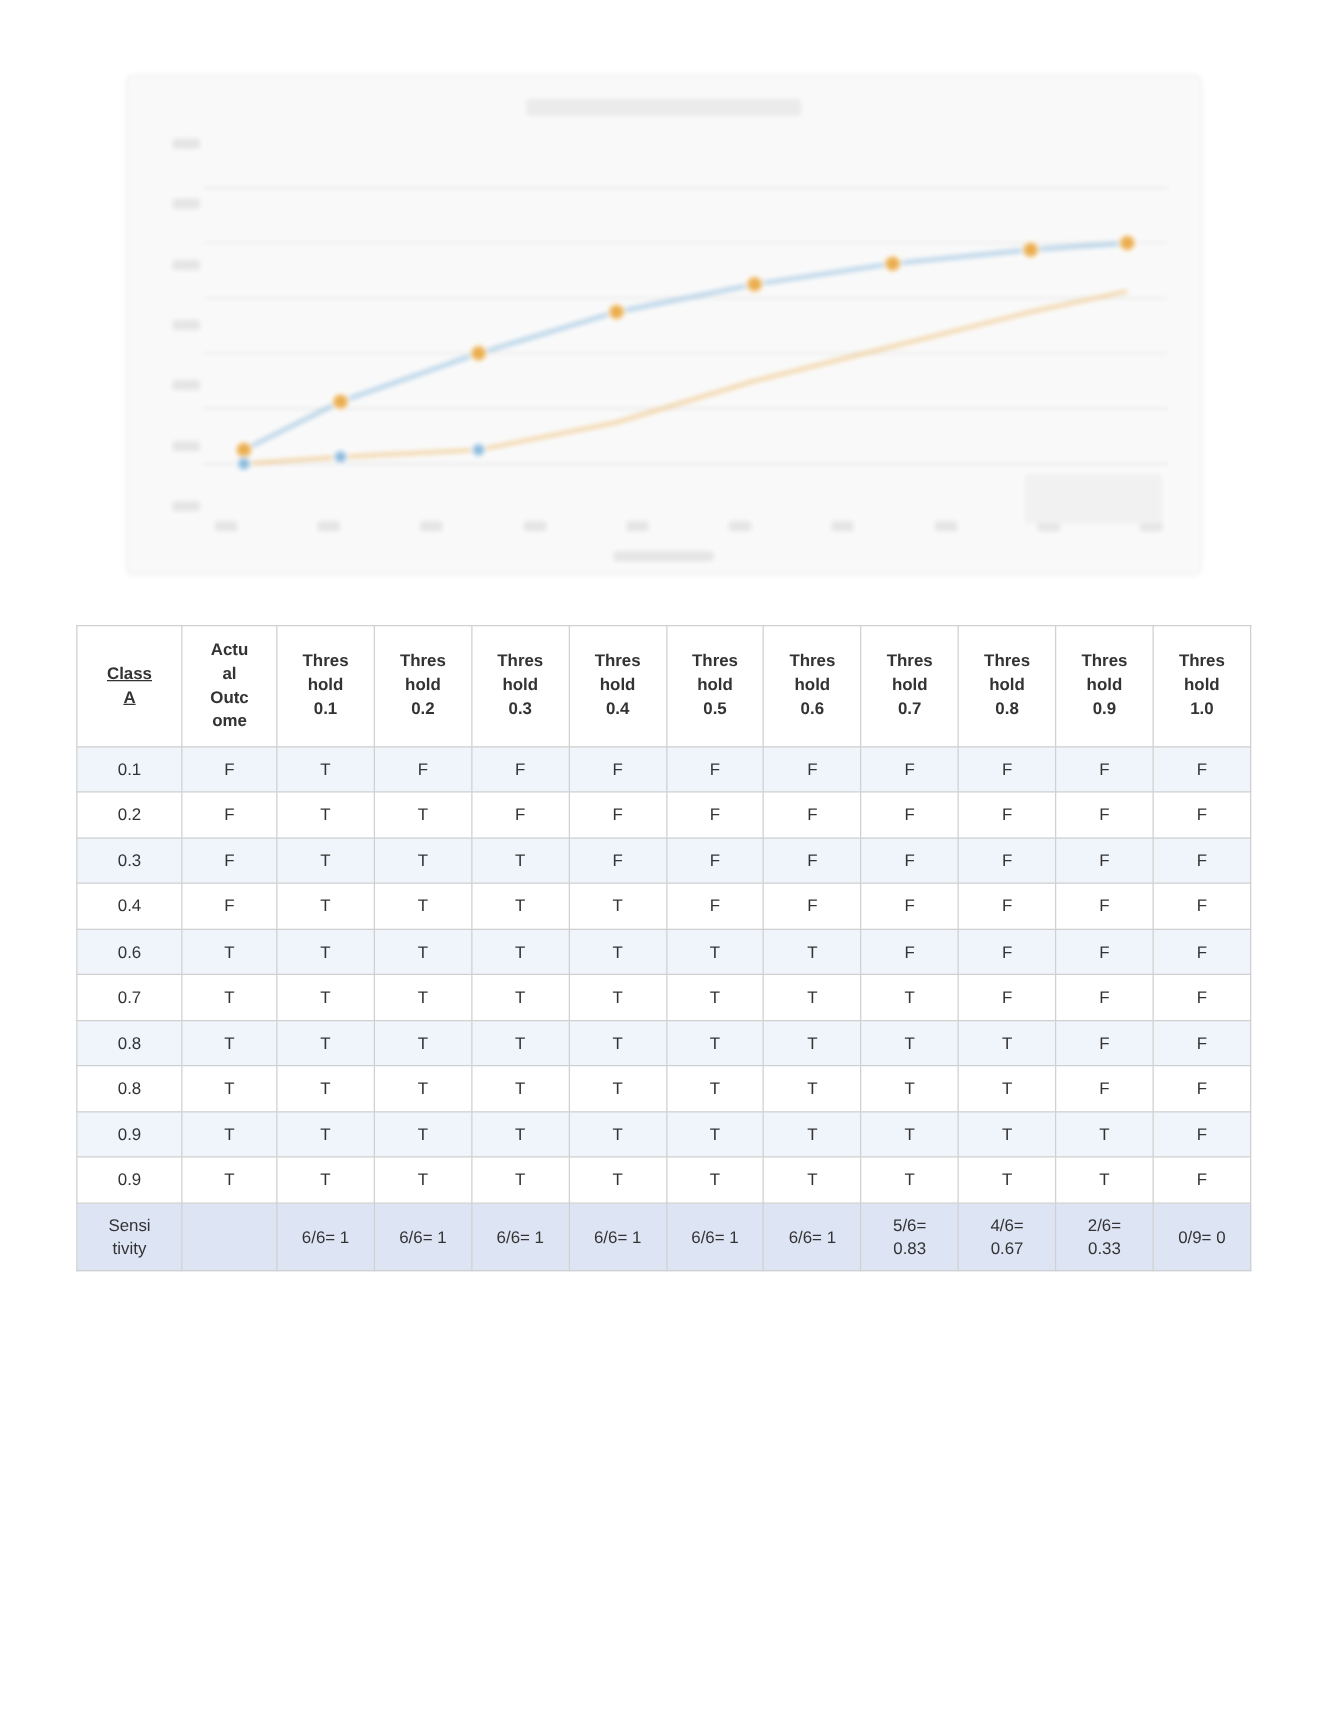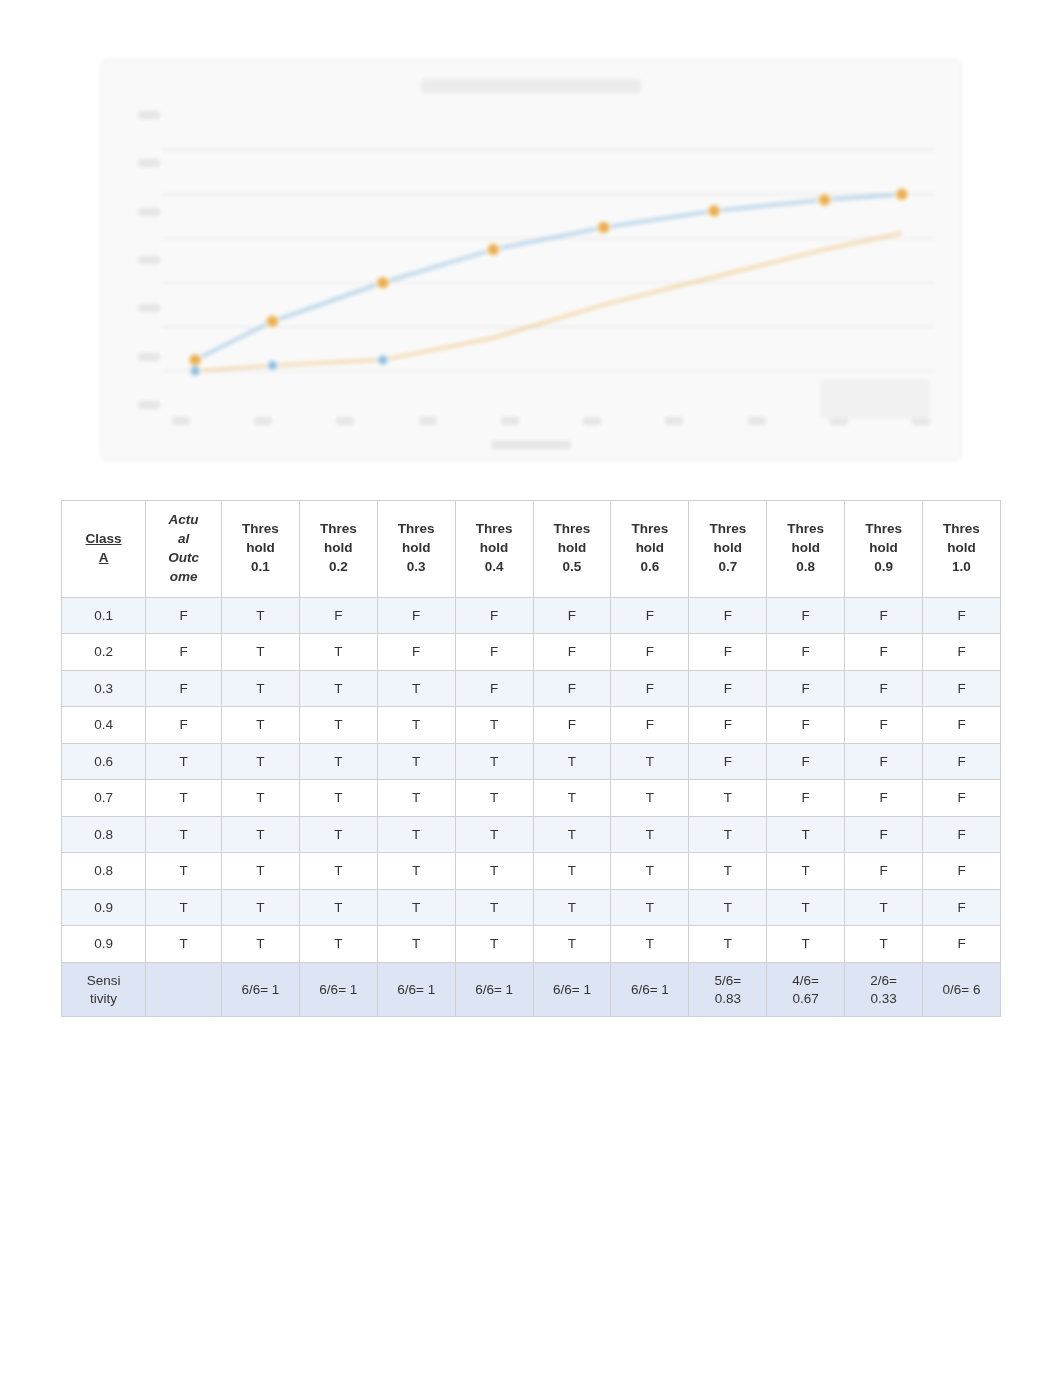--- a/index.html
+++ b/index.html
@@ -75,21 +75,20 @@
       font-weight: 500;
     }
 
     
     th.col-class {
       width: 80px;
       text-decoration: underline;
     }
     th.col-actual {
       width: 72px;
-      font-style: italic;
     }
     th.col-thresh {
       width: 74px;
     }
 
     
     .chart-title {
       position: absolute;
       top: 18px;
       left: 50%;
@@ -405,17 +404,17 @@
           <td></td>
           <td>6/6= 1</td>
           <td>6/6= 1</td>
           <td>6/6= 1</td>
           <td>6/6= 1</td>
           <td>6/6= 1</td>
           <td>6/6= 1</td>
           <td>5/6=<br>0.83</td>
           <td>4/6=<br>0.67</td>
           <td>2/6=<br>0.33</td>
-          <td>0/6= 6</td>
+          <td>0/9= 0</td>
         </tr>
       </tbody>
   </table>
 </div>
 
 </body></html>

